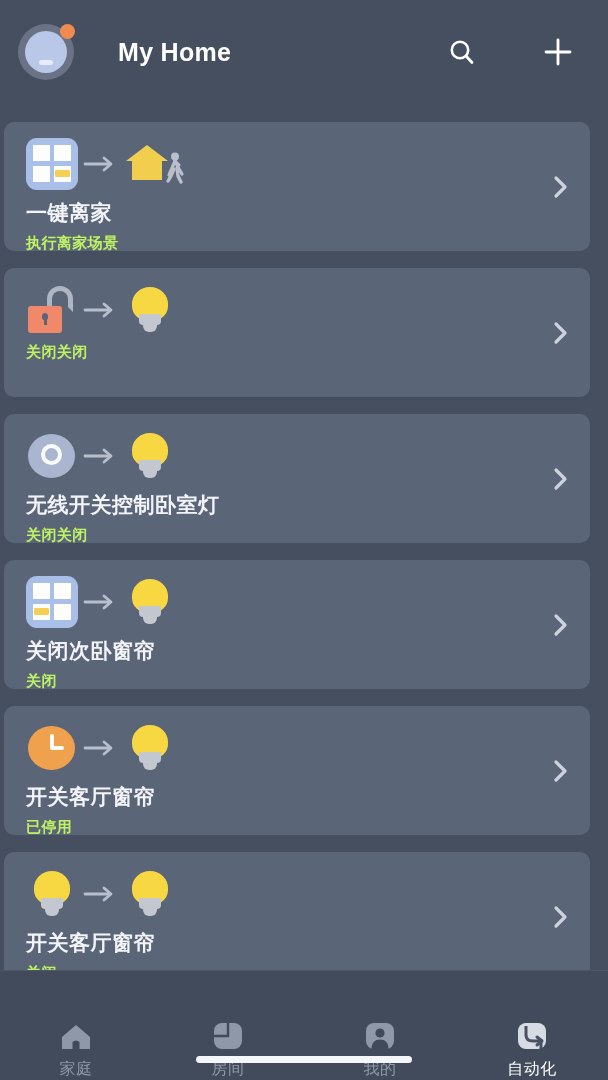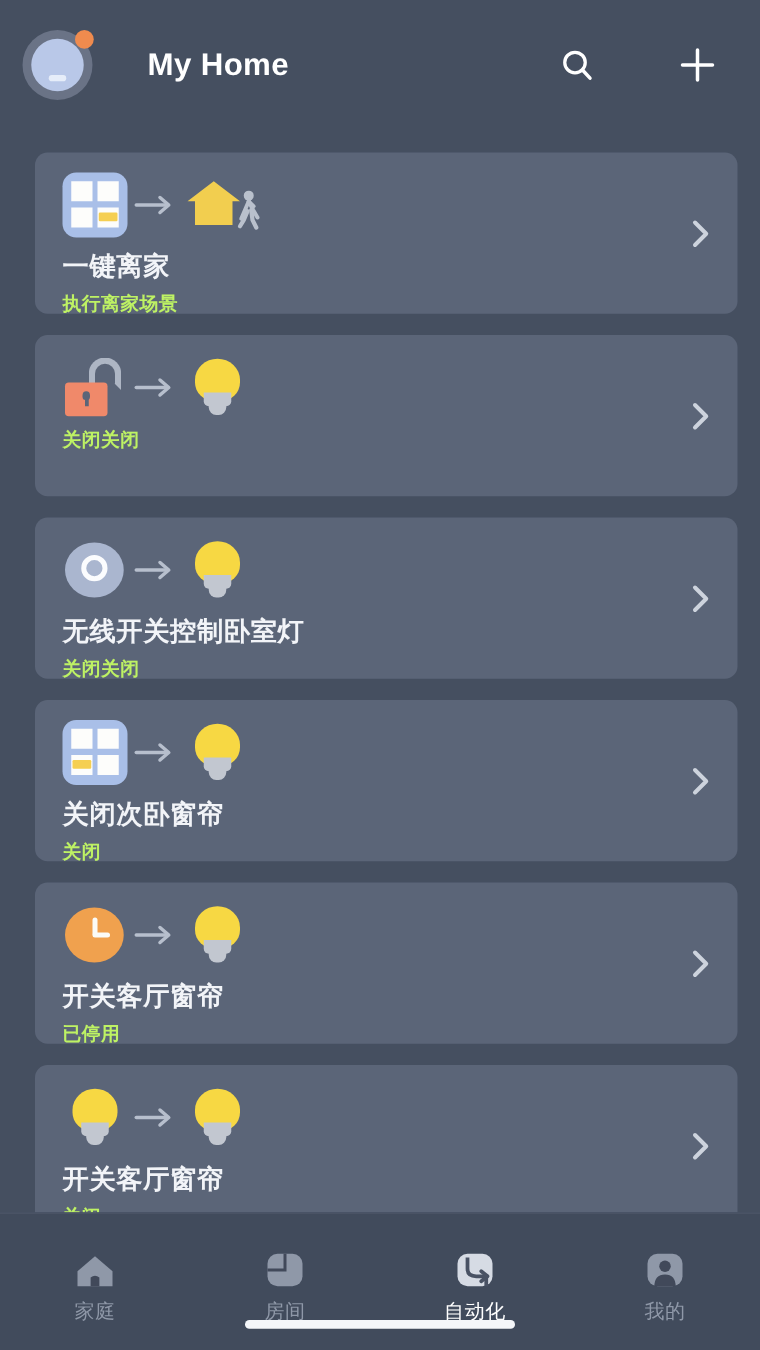--- a/index.html
+++ b/index.html
@@ -82,21 +82,21 @@
   }
   .hdr-btn + .hdr-btn { margin-left: 26px; }
 
   
   .list {
     position: absolute;
     top: 104px;
     left: 0;
     right: 0;
     bottom: 110px;
-    padding: 18px 18px 0 28px;
+    padding: 18px 18px 0 4px;
     overflow: hidden;
   }
 
   .card {
     position: relative;
     background: #5b6578;
     border-radius: 10px;
     height: 129px;
     margin-bottom: 17px;
     padding: 16px 18px 0 22px;
@@ -281,21 +281,21 @@
   .ic-house .psvg { position: absolute; left: 40px; top: 14px; }
 
   
   .bottom-nav {
     position: absolute;
     left: 0; right: 0; bottom: 0;
     height: 110px;
     background: #414b5c;
     border-top: 1px solid #4d5768;
     display: flex;
-    align-items: center;
+    align-items: flex-end;
     padding-top: 8px;
   }
   .nav-item {
     flex: 1 1 0;
     display: flex;
     flex-direction: column;
     align-items: center;
     gap: 5px;
   }
   .nav-ico { width: 34px; height: 34px; position: relative; }
@@ -568,38 +568,38 @@
   <div class="nav-item">
     <div class="nav-ico">
       <svg width="34" height="34" viewBox="0 0 34 34">
         <rect x="3" y="3" width="28" height="26" rx="8" fill="#8f98a8"></rect>
         <path d="M17 3 L17 16 L3 16" fill="none" stroke="#41495a" stroke-width="2.4"></path>
       </svg>
     </div>
     <div class="nav-label">房间</div>
   </div>
 
+  <div class="nav-item">
+    <div class="nav-ico">
+      <svg width="34" height="34" viewBox="0 0 34 34">
+        <rect x="3" y="3" width="28" height="26" rx="8" fill="#8f98a8"></rect>
+        <circle cx="17" cy="13" r="4.6" fill="#41495a"></circle>
+        <path d="M8.5 29 Q8.5 19.5 17 19.5 Q25.5 19.5 25.5 29 Z" fill="#41495a"></path>
+      </svg>
+    </div>
+    <div class="nav-label">我的</div>
+  </div>
+
   <div class="nav-item active">
     <div class="nav-ico">
       <svg width="34" height="34" viewBox="0 0 34 34">
         <rect x="3" y="3" width="28" height="26" rx="8" fill="#d6dbe4"></rect>
         <path d="M12 7 L12 15 Q12 20 19 20 L24 20" fill="none" stroke="#49526430" stroke-width="0"></path>
         <path d="M11 6 L11 15 Q11 21 18 21 L26 21 L26 29" fill="none" stroke="#495264" stroke-width="3"></path>
         <polyline points="22,17 27,21 22,25" fill="none" stroke="#495264" stroke-width="3" stroke-linecap="round" stroke-linejoin="round"></polyline>
       </svg>
     </div>
     <div class="nav-label">自动化</div>
   </div>
 
-  <div class="nav-item">
-    <div class="nav-ico">
-      <svg width="34" height="34" viewBox="0 0 34 34">
-        <rect x="3" y="3" width="28" height="26" rx="8" fill="#8f98a8"></rect>
-        <circle cx="17" cy="13" r="4.6" fill="#41495a"></circle>
-        <path d="M8.5 29 Q8.5 19.5 17 19.5 Q25.5 19.5 25.5 29 Z" fill="#41495a"></path>
-      </svg>
-    </div>
-    <div class="nav-label">我的</div>
-  </div>
-
 </div>
 
 <div class="home-indicator"></div>
 
 </body></html>

